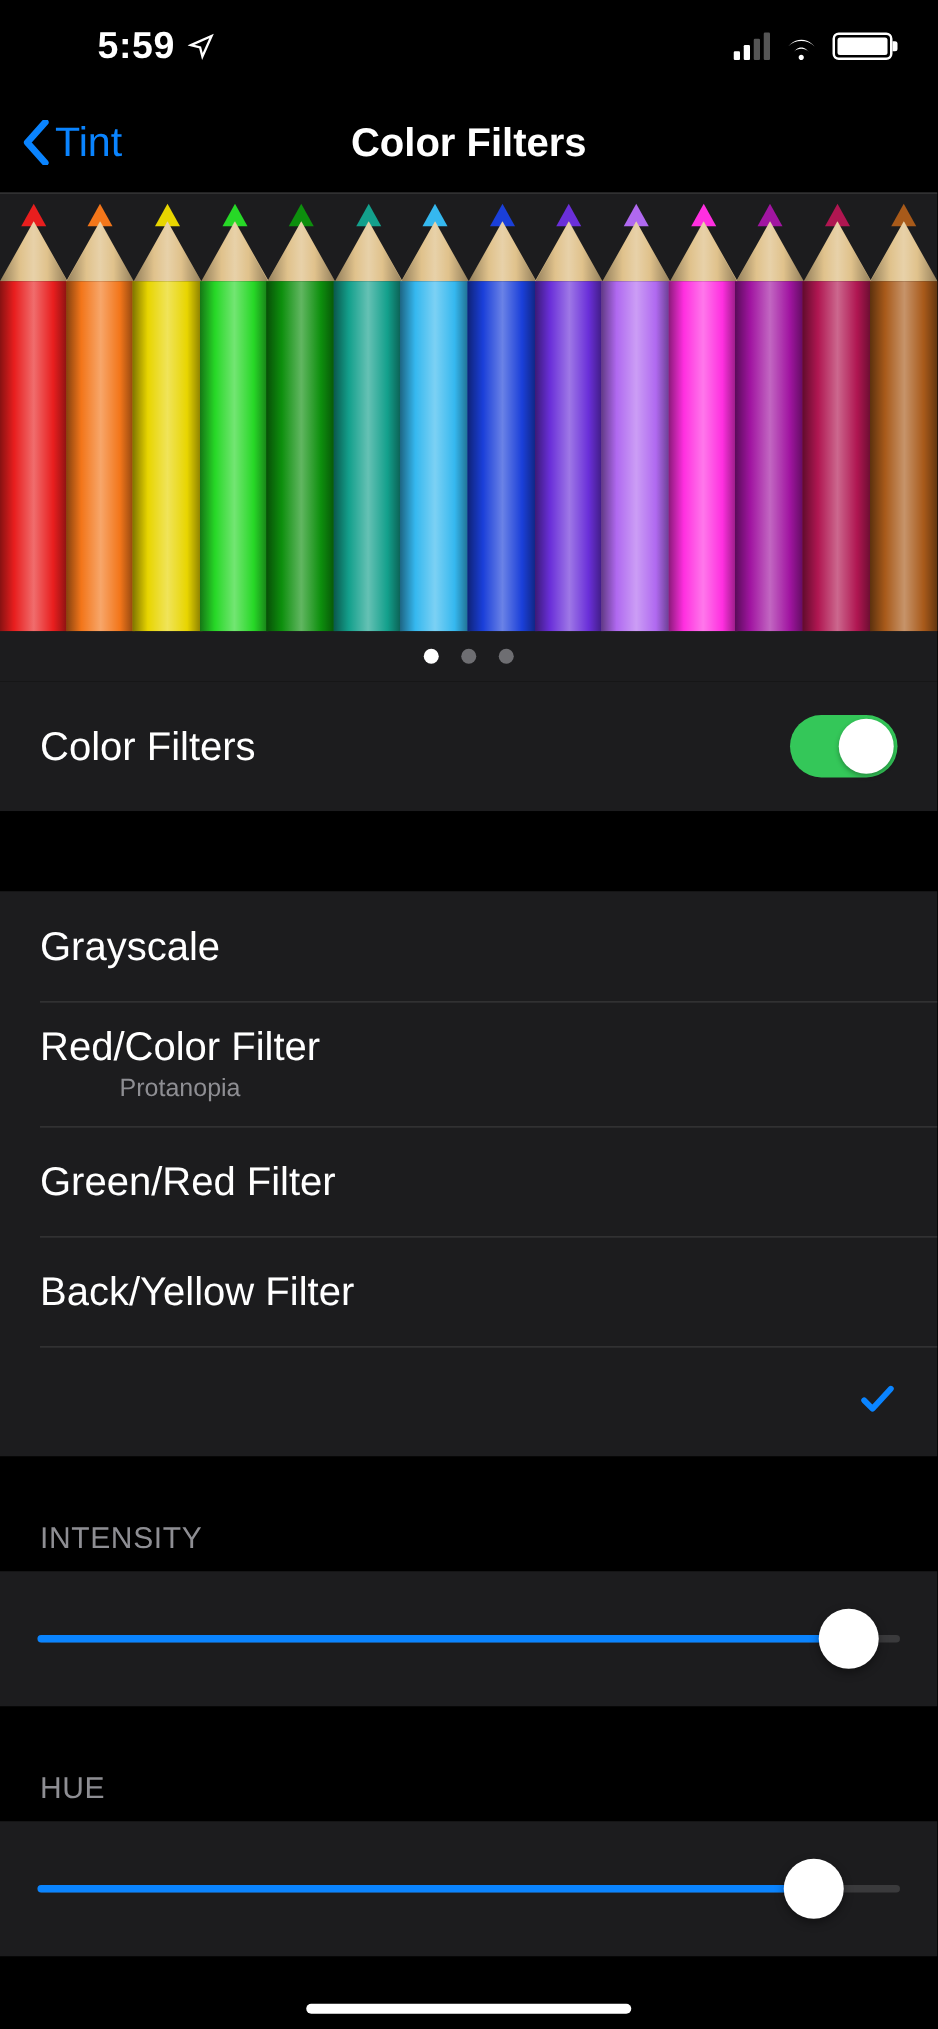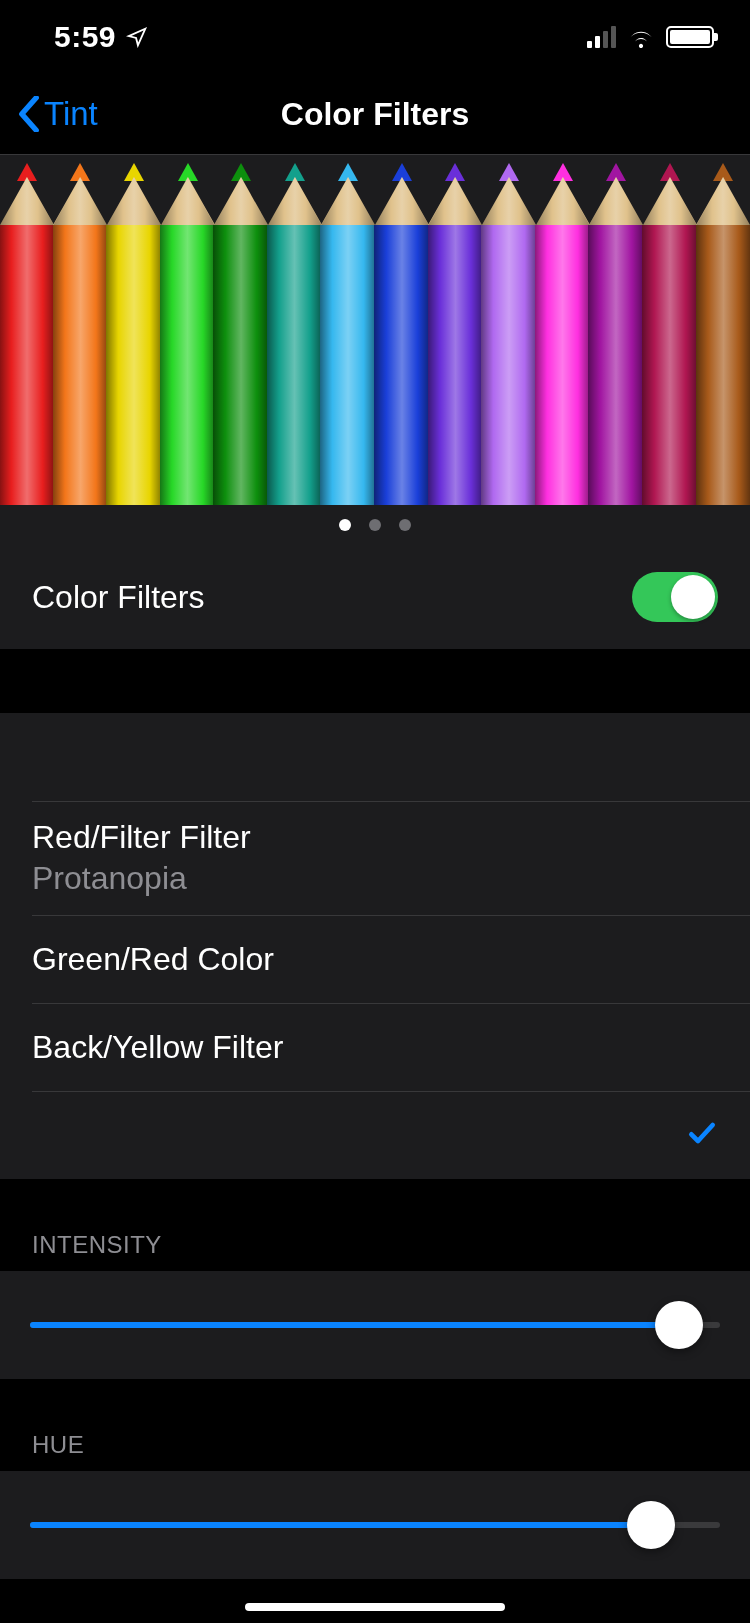--- a/index.html
+++ b/index.html
@@ -1,20 +1,20 @@
 <!DOCTYPE html>
 <html><head>
   <meta charset="utf-8">
   <style>
     * { margin:0; padding:0; box-sizing:border-box; -webkit-font-smoothing:antialiased; }
     html,body { width:750px; height:1623px; background:#000; font-family:-apple-system,"SF Pro Text","Helvetica Neue",Arial,sans-serif; color:#fff; overflow:hidden; }
 
     
     .status-bar { height:74px; display:flex; align-items:center; justify-content:space-between; padding:0 36px 0 54px; }
-    .status-left { display:flex; align-items:center; gap:10px; font-size:30px; font-weight:600; letter-spacing:0.5px; }
+    .status-left { display:flex; align-items:center; gap:10px; font-size:30px; font-weight:600; letter-spacing:0.5px;margin-left:24px; }
     .status-right { display:flex; align-items:center; gap:10px; }
     .cell-bars { display:flex; align-items:flex-end; gap:3px; height:22px; }
     .cell-bars span { width:5px; background:#fff; border-radius:1px; }
     .cell-bars span.dim { background:#555; }
     .wifi-svg { width:30px; height:22px; }
     .battery { width:48px; height:22px; border:2px solid #fff; border-radius:5px; position:relative; }
     .battery::after { content:""; position:absolute; right:-6px; top:5px; width:4px; height:8px; background:#fff; border-radius:0 2px 2px 0; }
     .battery .fill { position:absolute; inset:2px; background:#fff; border-radius:2px; }
     .loc-svg { width:22px; height:22px; }
 
@@ -36,21 +36,21 @@
 
     .page-dots { height:40px; display:flex; align-items:center; justify-content:center; gap:18px; }
     .dot { width:12px; height:12px; border-radius:50%; background:#6e6e72; }
     .dot.active { background:#fff; }
 
     
     .cell-group { background:#1c1c1e; }
     .cell { display:flex; align-items:center; padding:0 32px; min-height:88px; position:relative; cursor:pointer; }
     .cell.toggle-cell { min-height:104px; }
     .cell .title { font-size:32px; color:#fff; }
-    .cell .sub { font-size:32px; color:#8e8e93; margin-top:4px; }
+    .cell .sub { font-size:20px; color:#8e8e93; margin-top:4px;text-align:center; }
     .cell .text-wrap { display:flex; flex-direction:column; justify-content:center; padding:18px 0; }
     .sep { position:absolute; left:32px; right:0; bottom:0; height:0.5px; background:#38383a; }
     .spacer { height:64px; background:#000; }
 
     .toggle { margin-left:auto; width:86px; height:50px; border-radius:25px; background:#34c759; position:relative; }
     .toggle .knob { position:absolute; top:3px; right:3px; width:44px; height:44px; border-radius:50%; background:#fff; box-shadow:0 2px 4px rgba(0,0,0,.3); }
 
     .check { margin-left:auto; color:#0a84ff; }
     .check svg { width:32px; height:32px; }
 
@@ -186,32 +186,35 @@
     <div class="toggle">
         <div class="knob"></div>
       </div>
   </div>
 </div>
 
 <div class="spacer"></div>
 
 <div class="cell-group" id="options">
     <div class="cell">
-      <div class="sep"></div>
-    </div>
-    <div class="cell">
-      <div class="text-wrap">
-        <div class="title">Red/Filter Filter</div>
+      <div class="text-wrap">
+        <div class="title">Grayscale</div>
+      </div>
+      <div class="sep"></div>
+    </div>
+    <div class="cell">
+      <div class="text-wrap">
+        <div class="title">Red/Color Filter</div>
         <div class="sub">Protanopia</div>
       </div>
       <div class="sep"></div>
     </div>
     <div class="cell">
       <div class="text-wrap">
-        <div class="title">Green/Red Color</div>
+        <div class="title">Green/Red Filter</div>
       </div>
       <div class="sep"></div>
     </div>
     <div class="cell">
       <div class="text-wrap">
         <div class="title">Back/Yellow Filter</div>
       </div>
       <div class="sep"></div>
     </div>
     <div class="cell">

